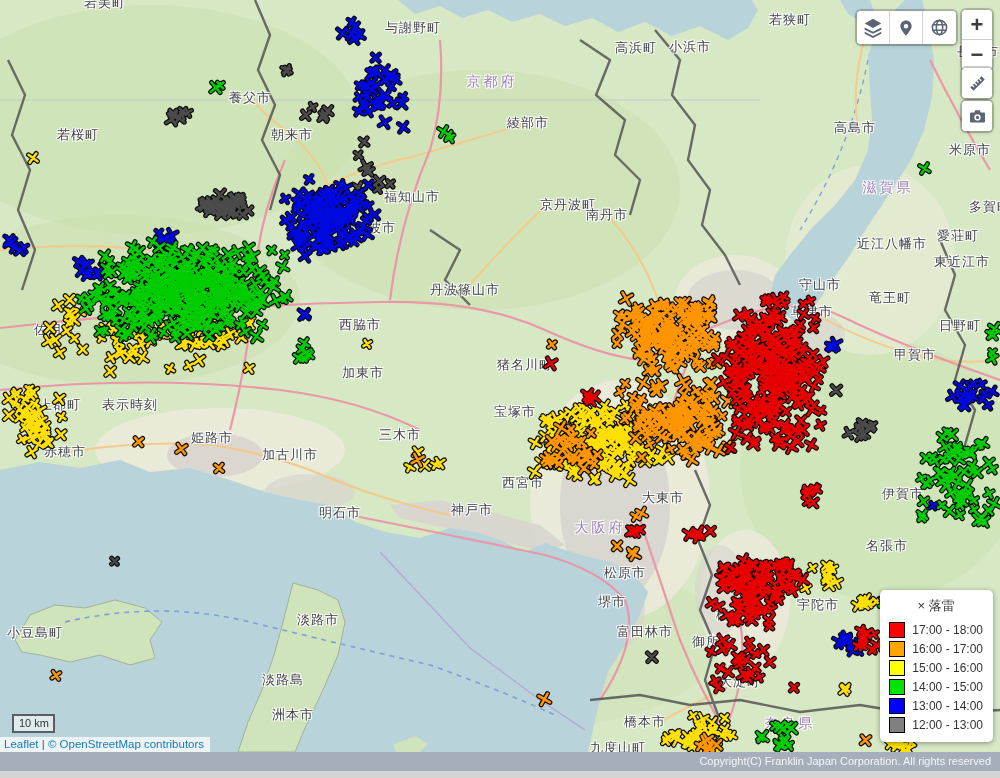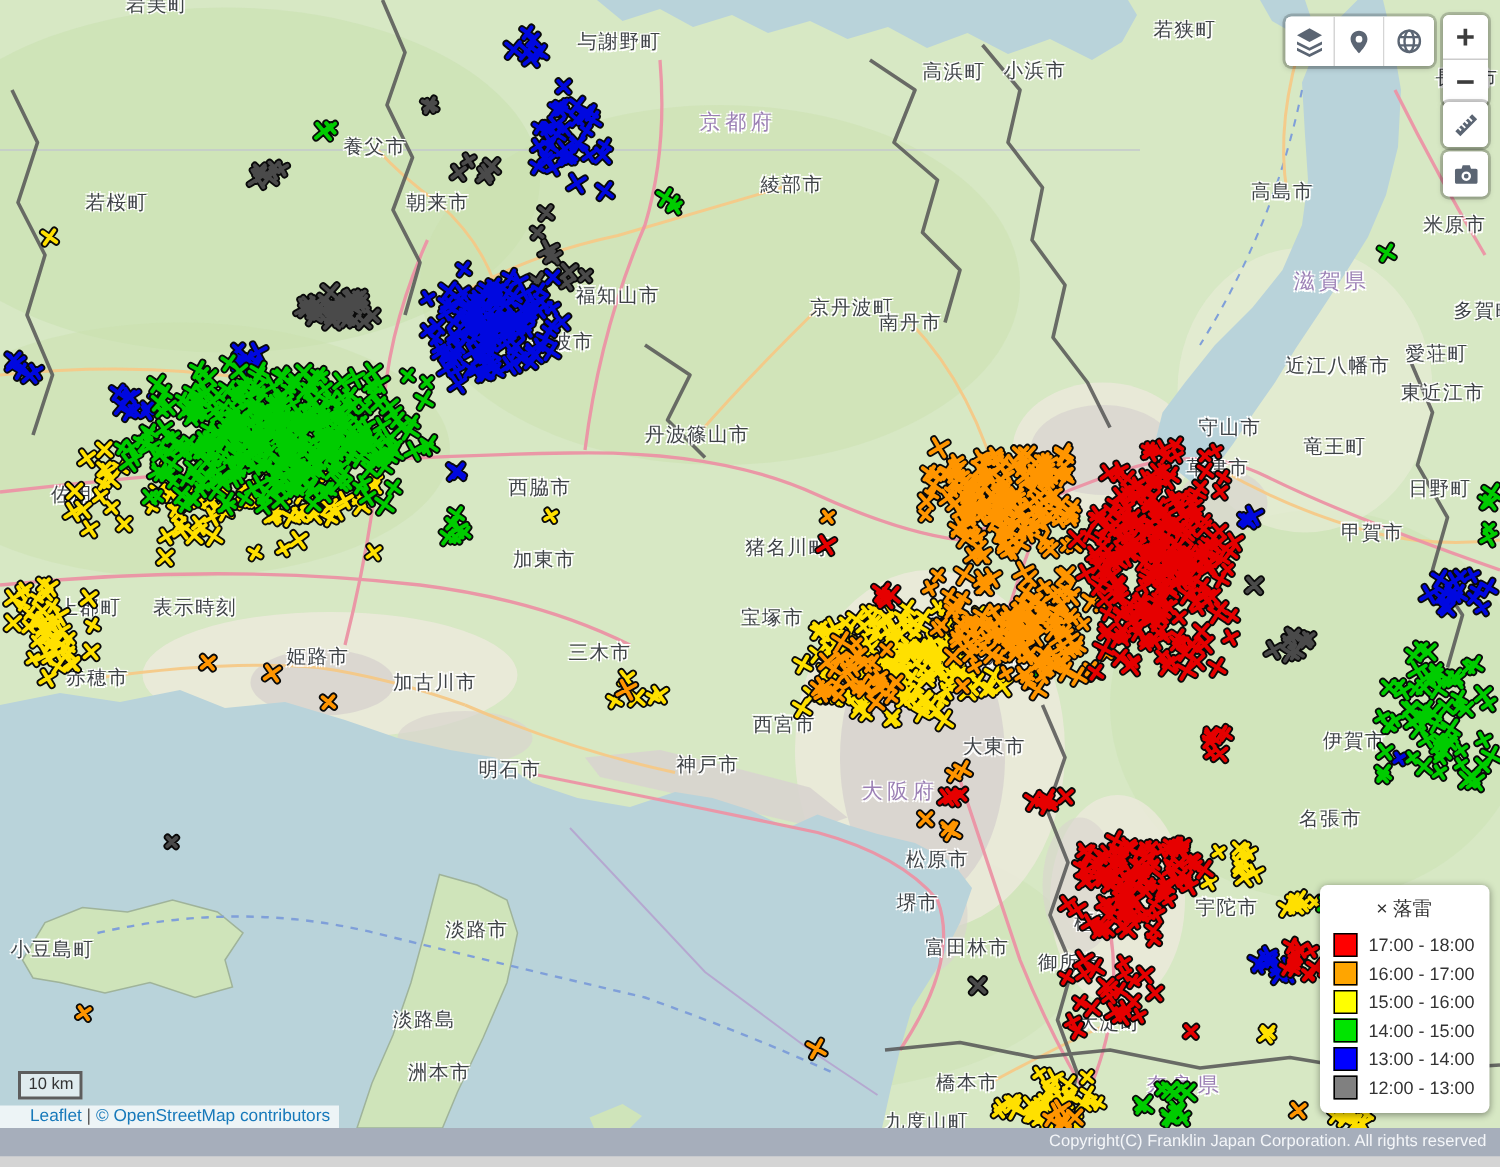--- a/index.html
+++ b/index.html
@@ -32,21 +32,21 @@
   .sq-btn{display:flex;align-items:center;justify-content:center;width:30px;height:30px;
     background:#fff;border:none;cursor:pointer;color:#5b6573;padding:0;}
   #legend{right:7px;bottom:10px;background:#fff;border-radius:5px;padding:7px 10px 8px 9px;
     box-shadow:0 1px 5px rgba(0,0,0,.4);min-width:88px;}
   #legend .lg-title{text-align:center;font-size:13px;color:#333;margin-bottom:5px;}
   .lg-row{display:flex;align-items:center;height:19px;}
   .lg-swatch{width:14px;height:14px;border:1px solid #000;margin-right:7px;flex:0 0 auto;}
   .lg-label{font-size:12px;color:#333;white-space:nowrap;}
   #scalebar{left:12px;bottom:19px;background:rgba(255,255,255,.55);border:2px solid #5d5d5d;
     font-size:11px;color:#333;padding:1px 4px 1px 5px;line-height:1.15;}
-  #attribution{left:0;bottom:0;background:rgba(255,255,255,.75);padding:1px 6px 2px 20px;
+  #attribution{left:0;bottom:0;background:rgba(255,255,255,.75);padding:1px 6px 2px 4px;
     font-size:11.5px;color:#555;}
   #attribution a{color:#1779ba;text-decoration:none;cursor:pointer;}
   #footer-bar{width:1000px;height:19px;background:#a6aebb;color:#f4f6f9;font-size:11px;
     line-height:19px;text-align:right;padding-right:9px;box-sizing:border-box;}
   #page-bottom{width:1000px;height:7px;background:#d4d4d4;}
 </style>
 </head>
 <body>
 
 <div id="map">

